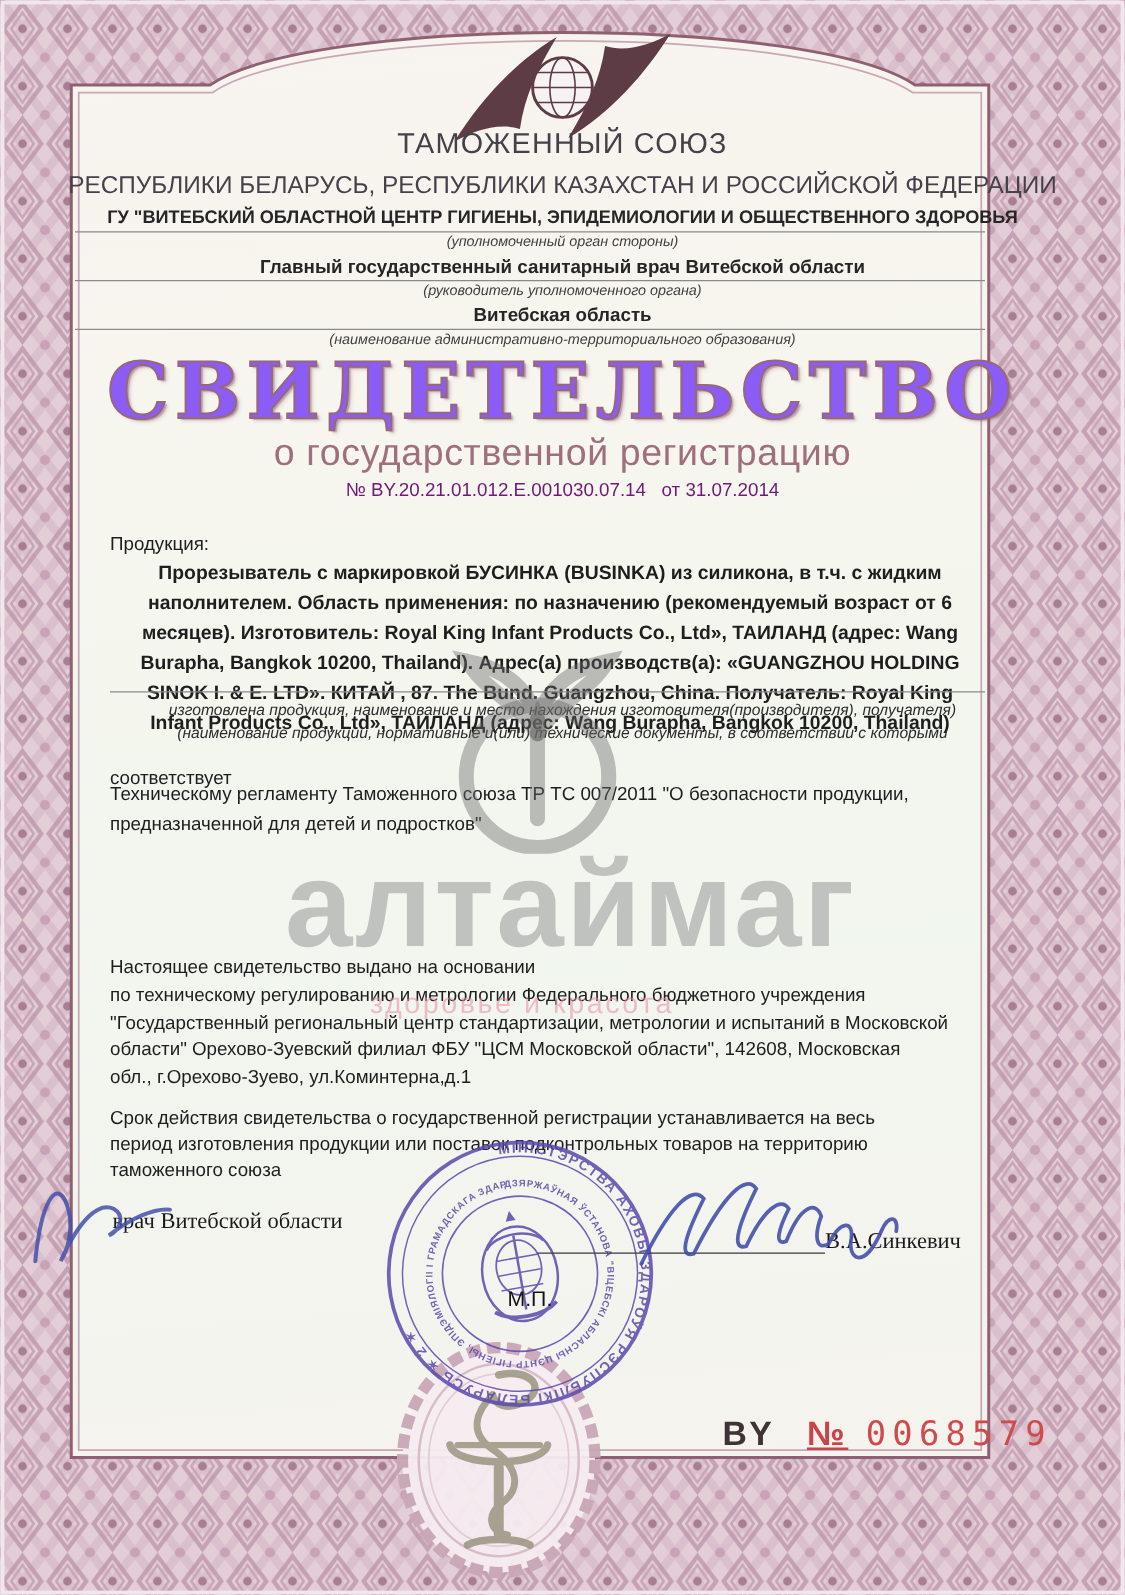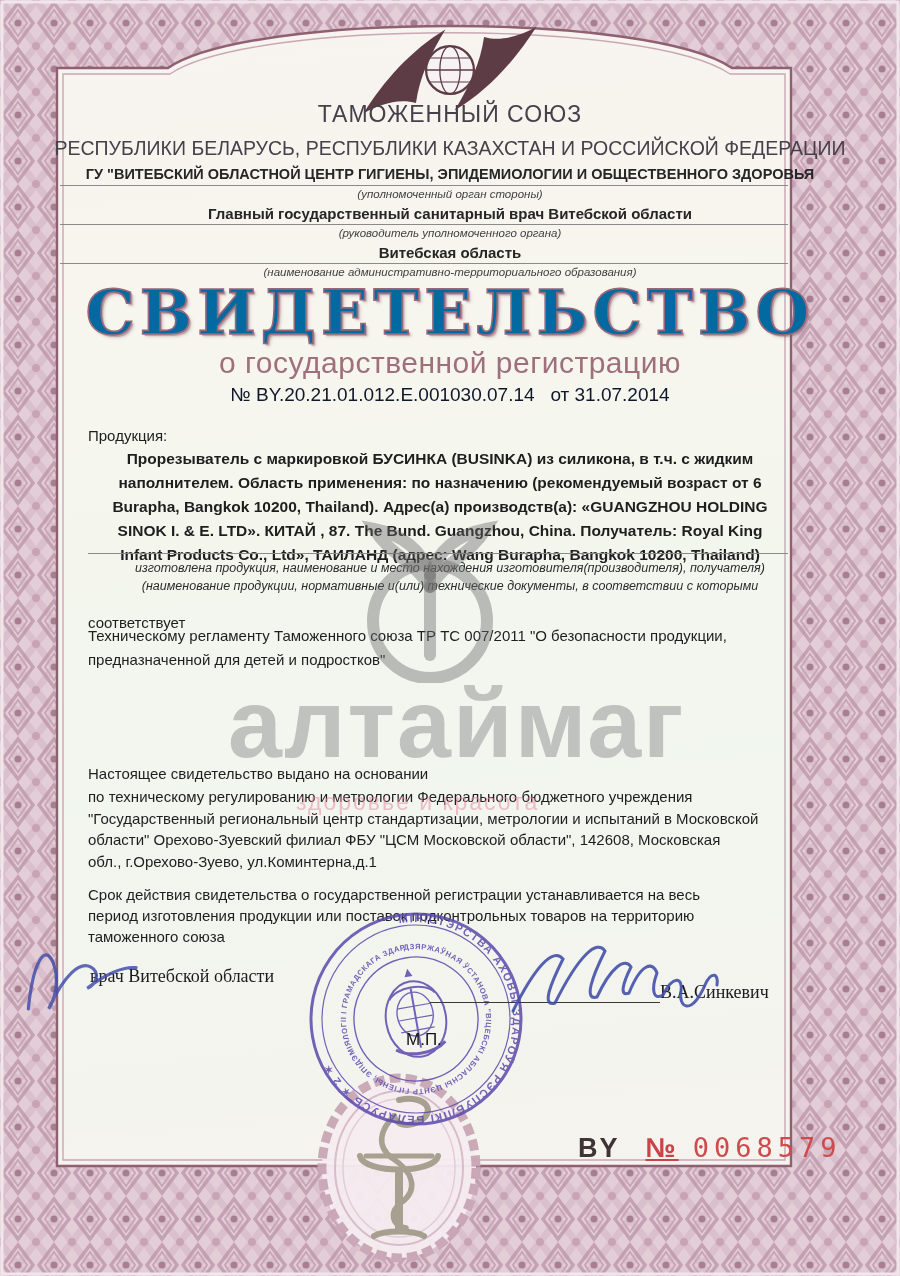--- a/index.html
+++ b/index.html
@@ -11,24 +11,24 @@
   .nowrapline .line{white-space:nowrap;}
   
   #frame{position:absolute;left:0;top:0;z-index:1;pointer-events:none;}
   
   .serifhead{font-family:Liberation Sans, sans-serif;color:#46404a;}
   .rule{border-top:1px solid #8a8a8a;height:0;}
   .caption{font-style:italic;font-size:11.5px;color:#3f3f3f;}
   .boldline{font-weight:bold;font-size:14.5px;color:#262626;}
   
   .bigtitle{font-family:"DejaVu Serif","Liberation Serif",serif;font-weight:bold;font-size:62px;
-    letter-spacing:5px;color:#0369a1;-webkit-text-stroke:1.6px #96687a;
+    letter-spacing:5px;color:#8b5cf6;-webkit-text-stroke:1.6px #96687a;
     text-shadow:2px 2px 1px rgba(141,95,114,.45),3px 3px 3px rgba(141,95,114,.25);}
   .subtitle{font-size:30px;color:#9f6f7d;letter-spacing:.5px;}
-  .numline{font-size:19px;color:#0f172a;font-weight:500;white-space:pre;}
+  .numline{font-size:15px;color:#701a75;font-weight:500;white-space:pre;}
   
   .body15{font-size:15px;line-height:24px;}
   .prodlines{font-weight:bold;font-size:15.5px;line-height:24px;text-align:center;}
   .note{font-style:italic;font-size:12.5px;line-height:18px;text-align:center;color:#2c2c2c;}
   .basis{font-size:15px;line-height:21.5px;}
   .line{white-space:nowrap;}
   
   .sigtitle{font-family:"Liberation Serif",serif;font-size:18px;line-height:28px;color:#1b1b1b;}
   .signame{font-family:"Liberation Serif",serif;font-size:18px;color:#1b1b1b;}
   .mp{font-size:17px;color:#141414;z-index:6;}
@@ -92,20 +92,21 @@
 <div class="abs ctr z2 caption" style="top:266px">(наименование административно-территориального образования)</div>
 
 <div class="abs ctr z2 bigtitle" style="top:276px">СВИДЕТЕЛЬСТВО</div>
 <div class="abs ctr z2 subtitle" style="top:346px">о государственной регистрацию</div>
 <div class="abs ctr z2 numline" style="top:384px">№ BY.20.21.01.012.Е.001030.07.14   от 31.07.2014</div>
 
 <div class="abs z2 body15" style="left:88px;top:424px">Продукция:</div>
 <div class="abs z2 prodlines nowrapline" style="left:90px;top:447px;width:700px">
     <div class="line">Прорезыватель с маркировкой БУСИНКА (BUSINKA) из силикона, в т.ч. с жидким</div>
     <div class="line">наполнителем. Область применения: по назначению (рекомендуемый возраст от 6</div>
+    <div class="line">месяцев). Изготовитель: Royal King Infant Products Co., Ltd», ТАИЛАНД (адрес: Wang</div>
     <div class="line">Burapha, Bangkok 10200, Thailand). Адрес(а) производств(а): «GUANGZHOU HOLDING</div>
     <div class="line">SINOK I. &amp; E. LTD». КИТАЙ , 87. The Bund. Guangzhou, China. Получатель: Royal King</div>
     <div class="line">Infant Products Co., Ltd», ТАИЛАНД (адрес: Wang Burapha, Bangkok 10200, Thailand)</div>
   </div>
 <div class="abs z2 rule" style="left:88px;top:553px;width:700px"></div>
 <div class="abs ctr z2 note nowrapline" style="top:559px">
     <div class="line">изготовлена продукция, наименование и место нахождения изготовителя(производителя), получателя)</div>
     <div class="line">(наименование продукции, нормативные и(или) технические документы, в соответствии с которыми</div>
   </div>
 

